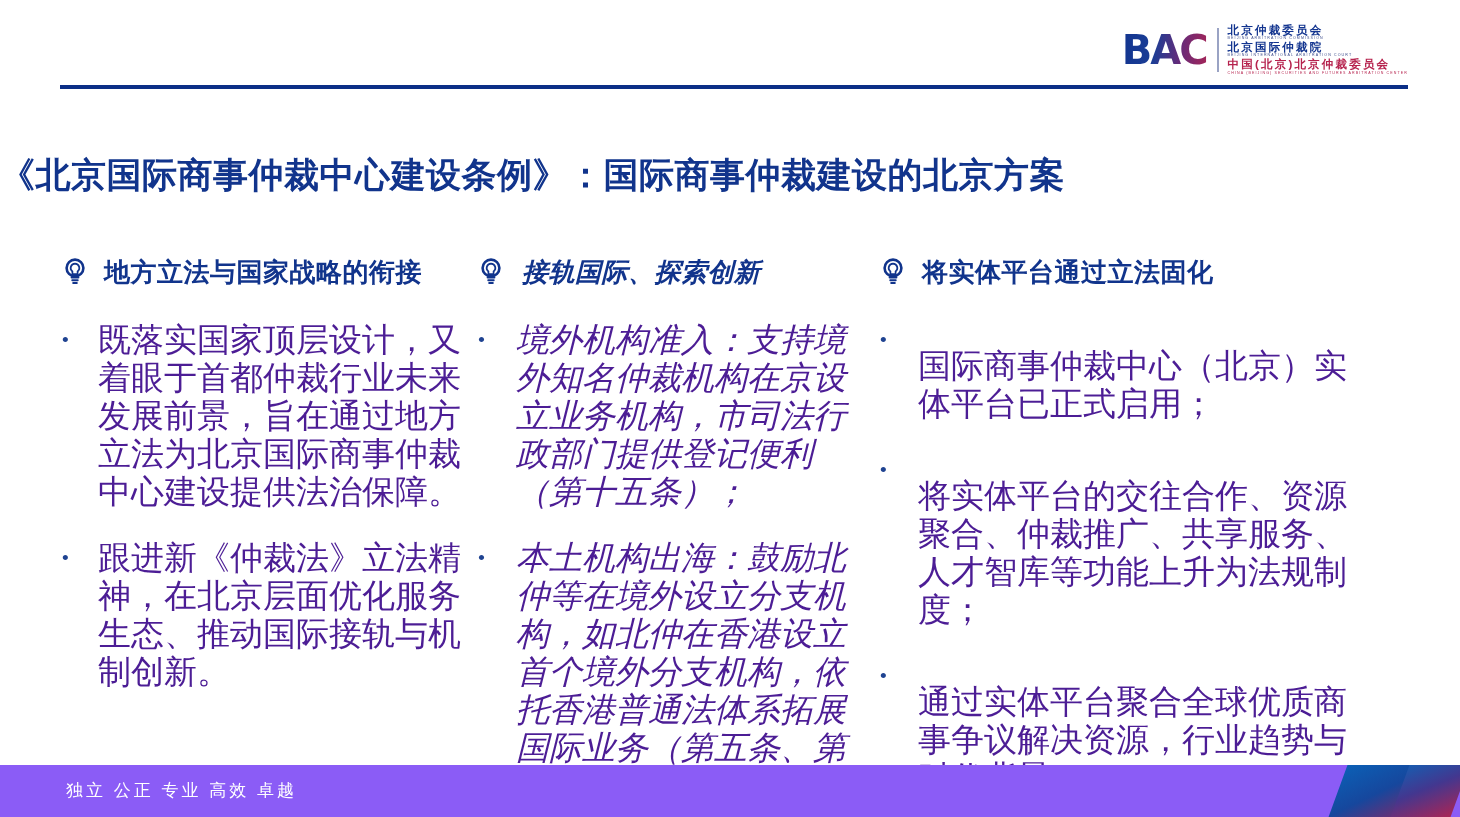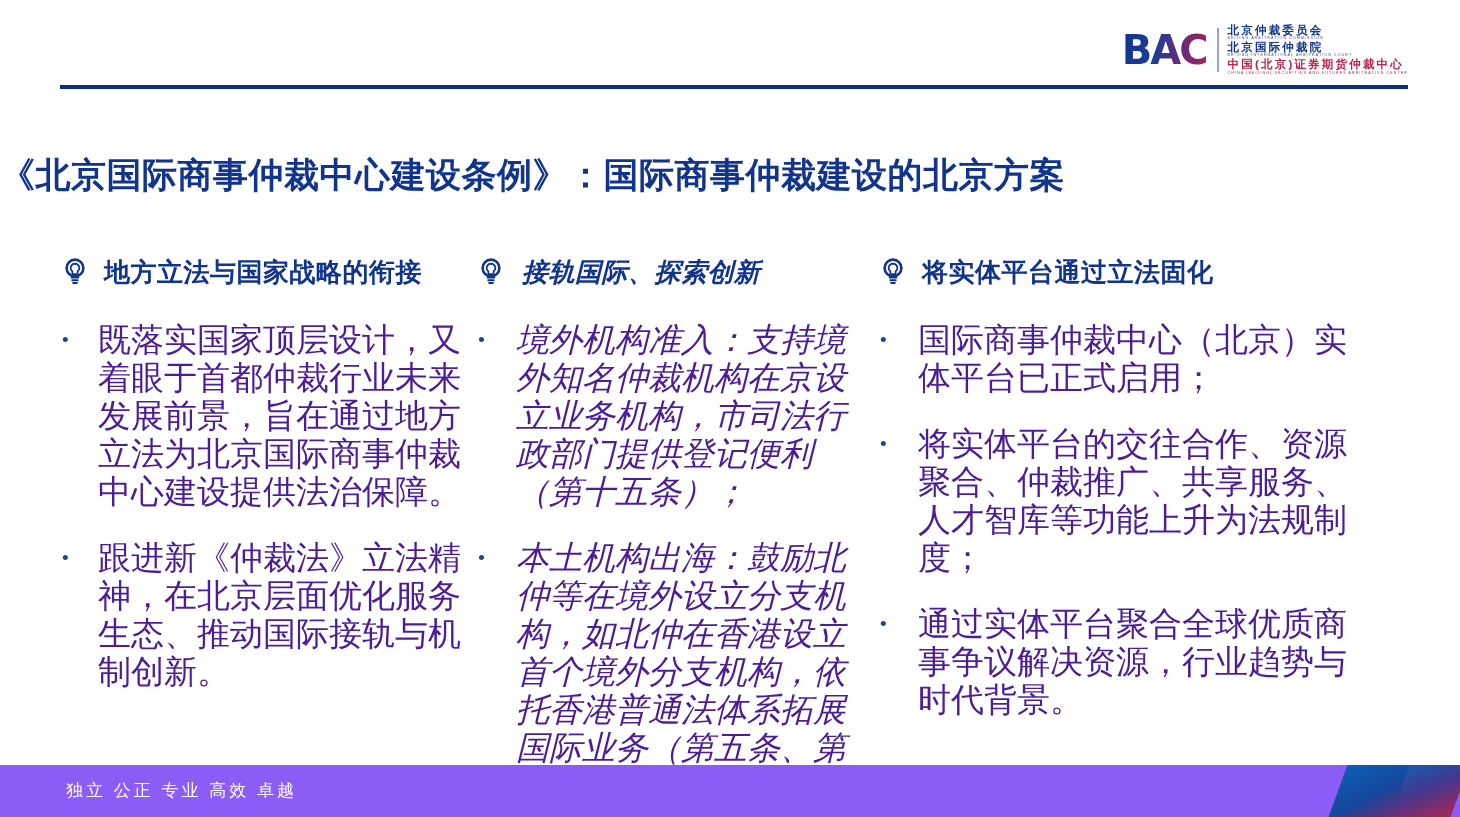--- a/index.html
+++ b/index.html
@@ -173,21 +173,21 @@
   .bullet-text {
     font-size: 33px;
     line-height: 38px;
     color: #4c1d95;
     letter-spacing: 0px;
   }
   .col-1 .bullet-text { width: 390px; }
   .col-1 .bullet-dot { margin-right: 22px; }
   .col-2 .bullet-text { width: 340px; }
   .col-2 .bullet-dot { margin-right: 24px; }
-  .col-3 .bullet-text { width: 440px; }
+  .col-3 .bullet-text { width: 440px; margin-top: 26px; }
   .col-3 .bullet-dot { margin-right: 24px; }
 
   
   .footer {
     position: absolute;
     left: 0;
     bottom: 0;
     width: 1460px;
     height: 52px;
     background: #8b5cf6;
@@ -238,21 +238,21 @@
       <div class="logo-lines">
         <div class="logo-line">
           <span class="logo-cn">北京仲裁委员会</span>
           <span class="logo-en">BEIJING ARBITRATION COMMISSION</span>
         </div>
         <div class="logo-line">
           <span class="logo-cn">北京国际仲裁院</span>
           <span class="logo-en">BEIJING INTERNATIONAL ARBITRATION COURT</span>
         </div>
         <div class="logo-line">
-          <span class="logo-cn red">中国(北京)证券期货仲裁中心</span>
+          <span class="logo-cn red">中国(北京)北京仲裁委员会</span>
           <span class="logo-en red">CHINA (BEIJING) SECURITIES AND FUTURES ARBITRATION CENTER</span>
         </div>
       </div>
     </div>
   </div>
 
   <div class="main-title">《北京国际商事仲裁中心建设条例》：国际商事仲裁建设的北京方案</div>
 
   <div class="columns">
 

